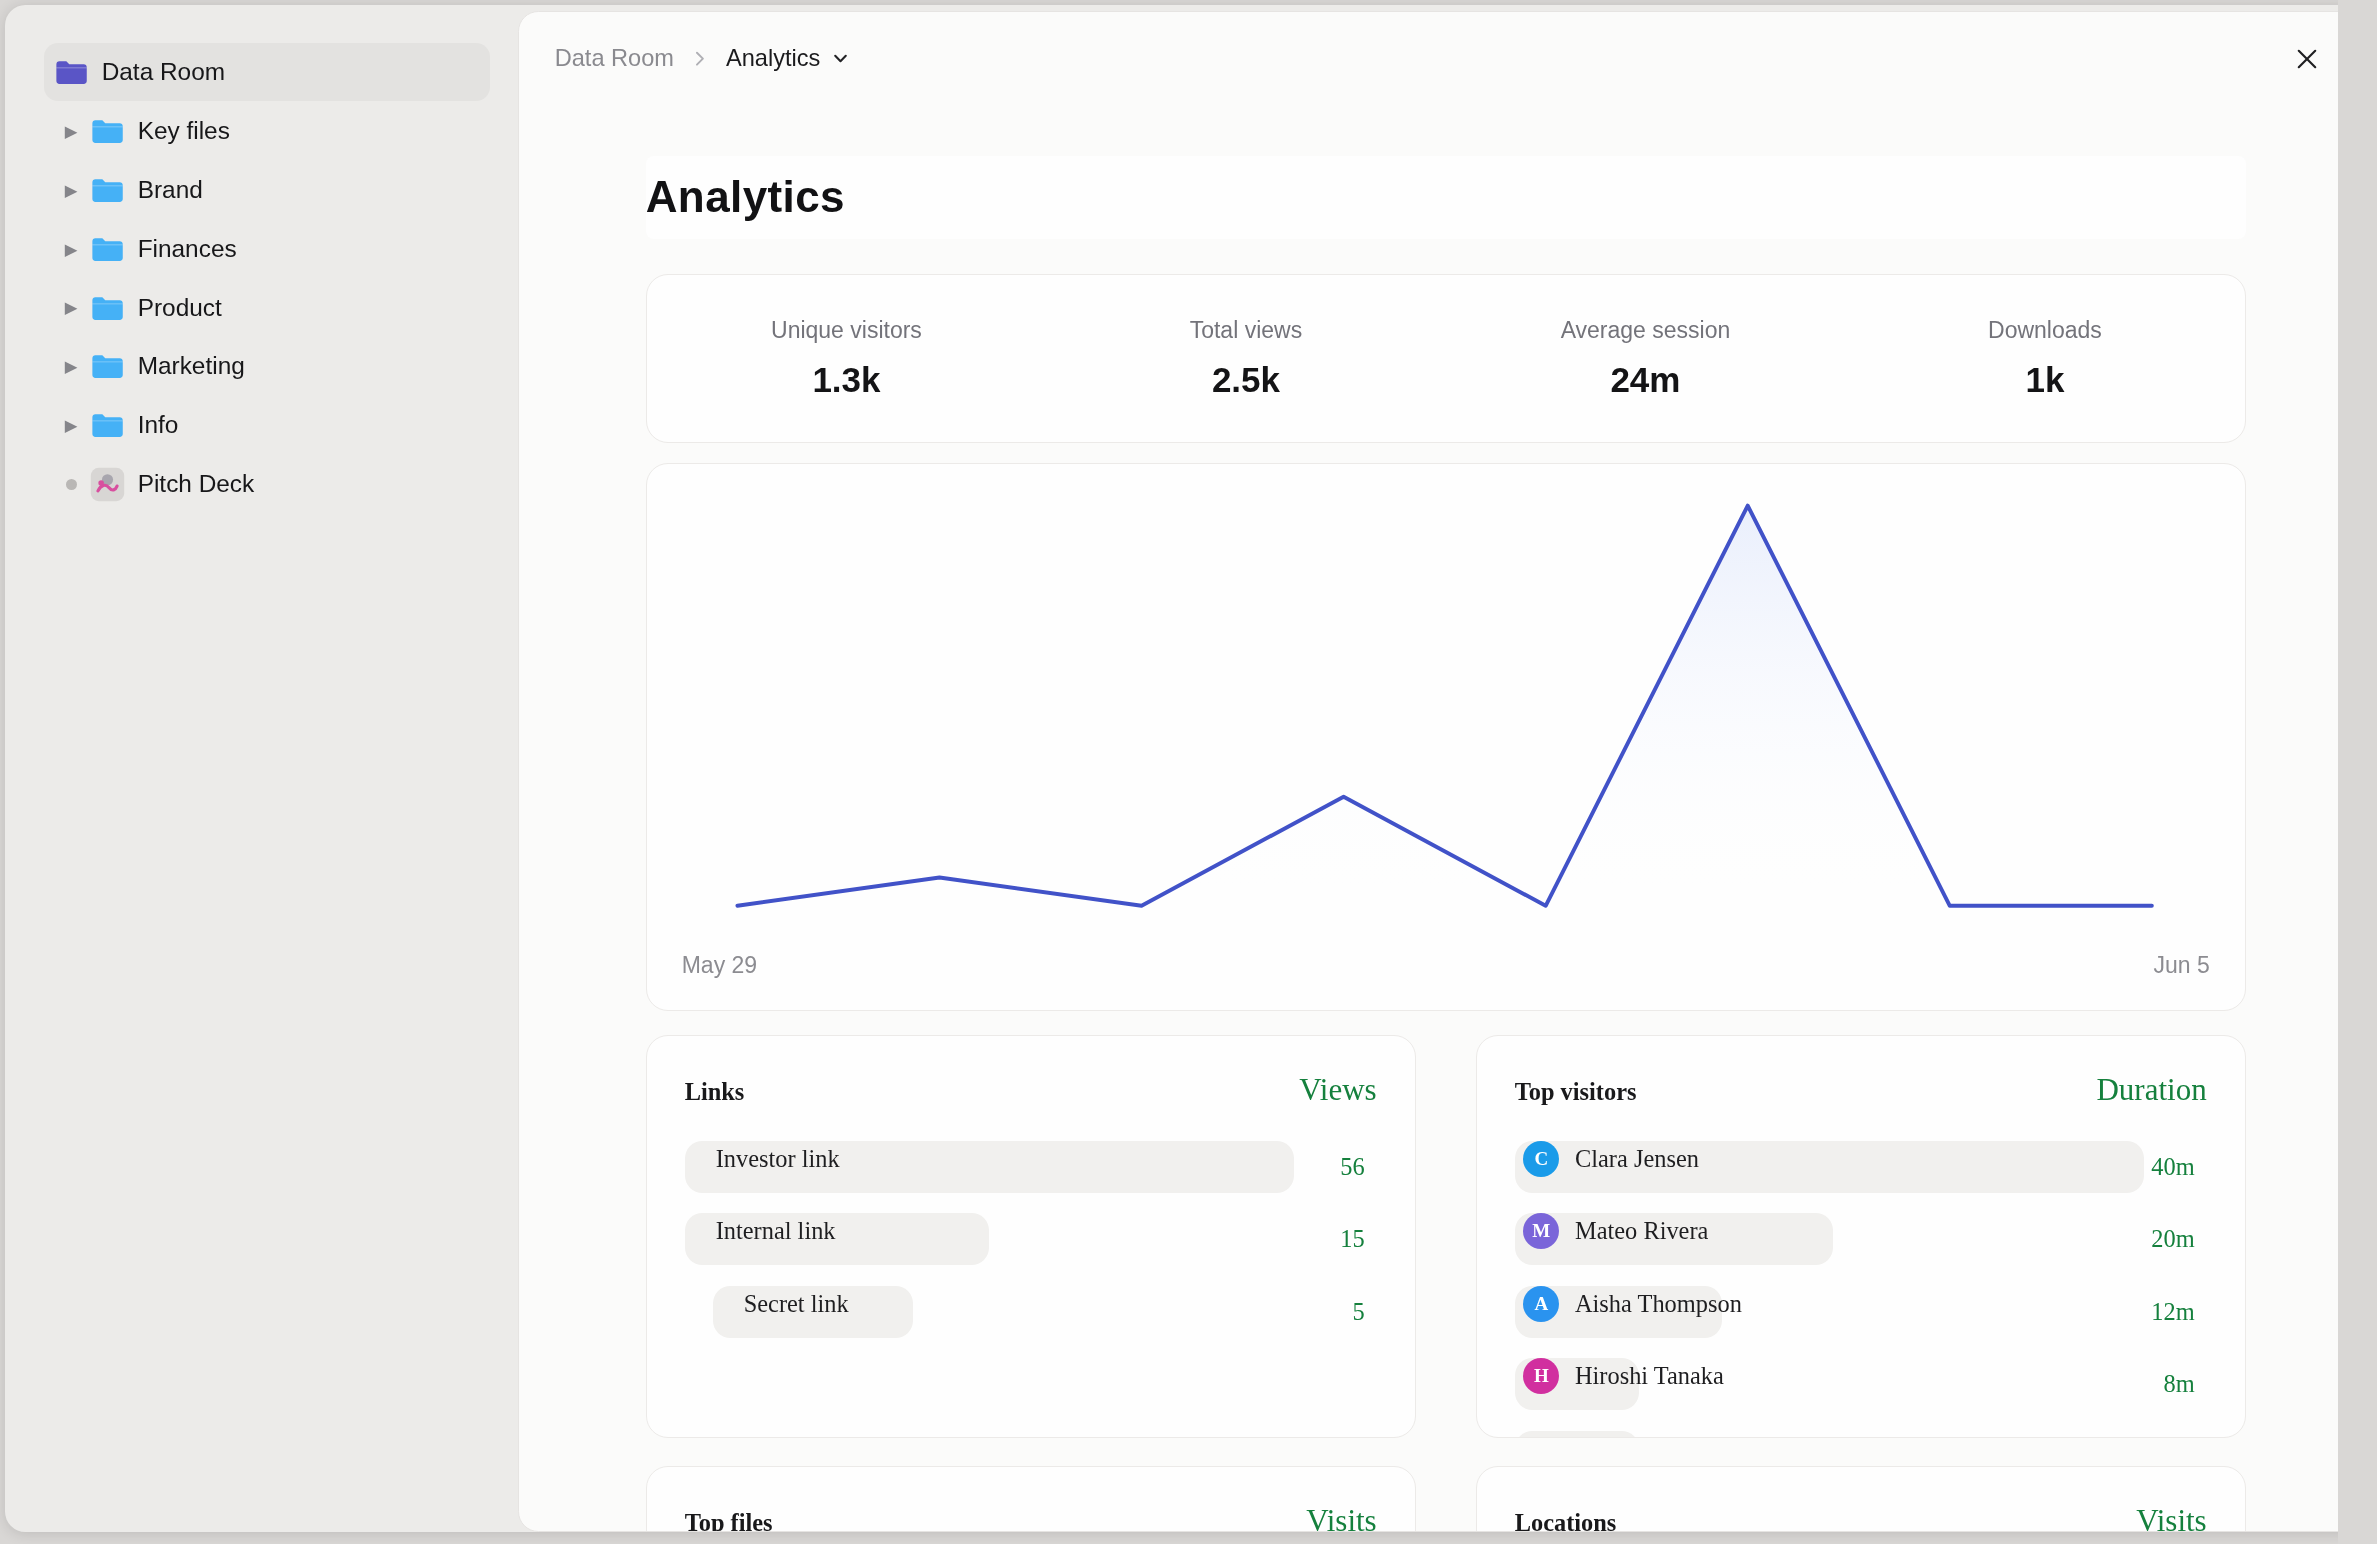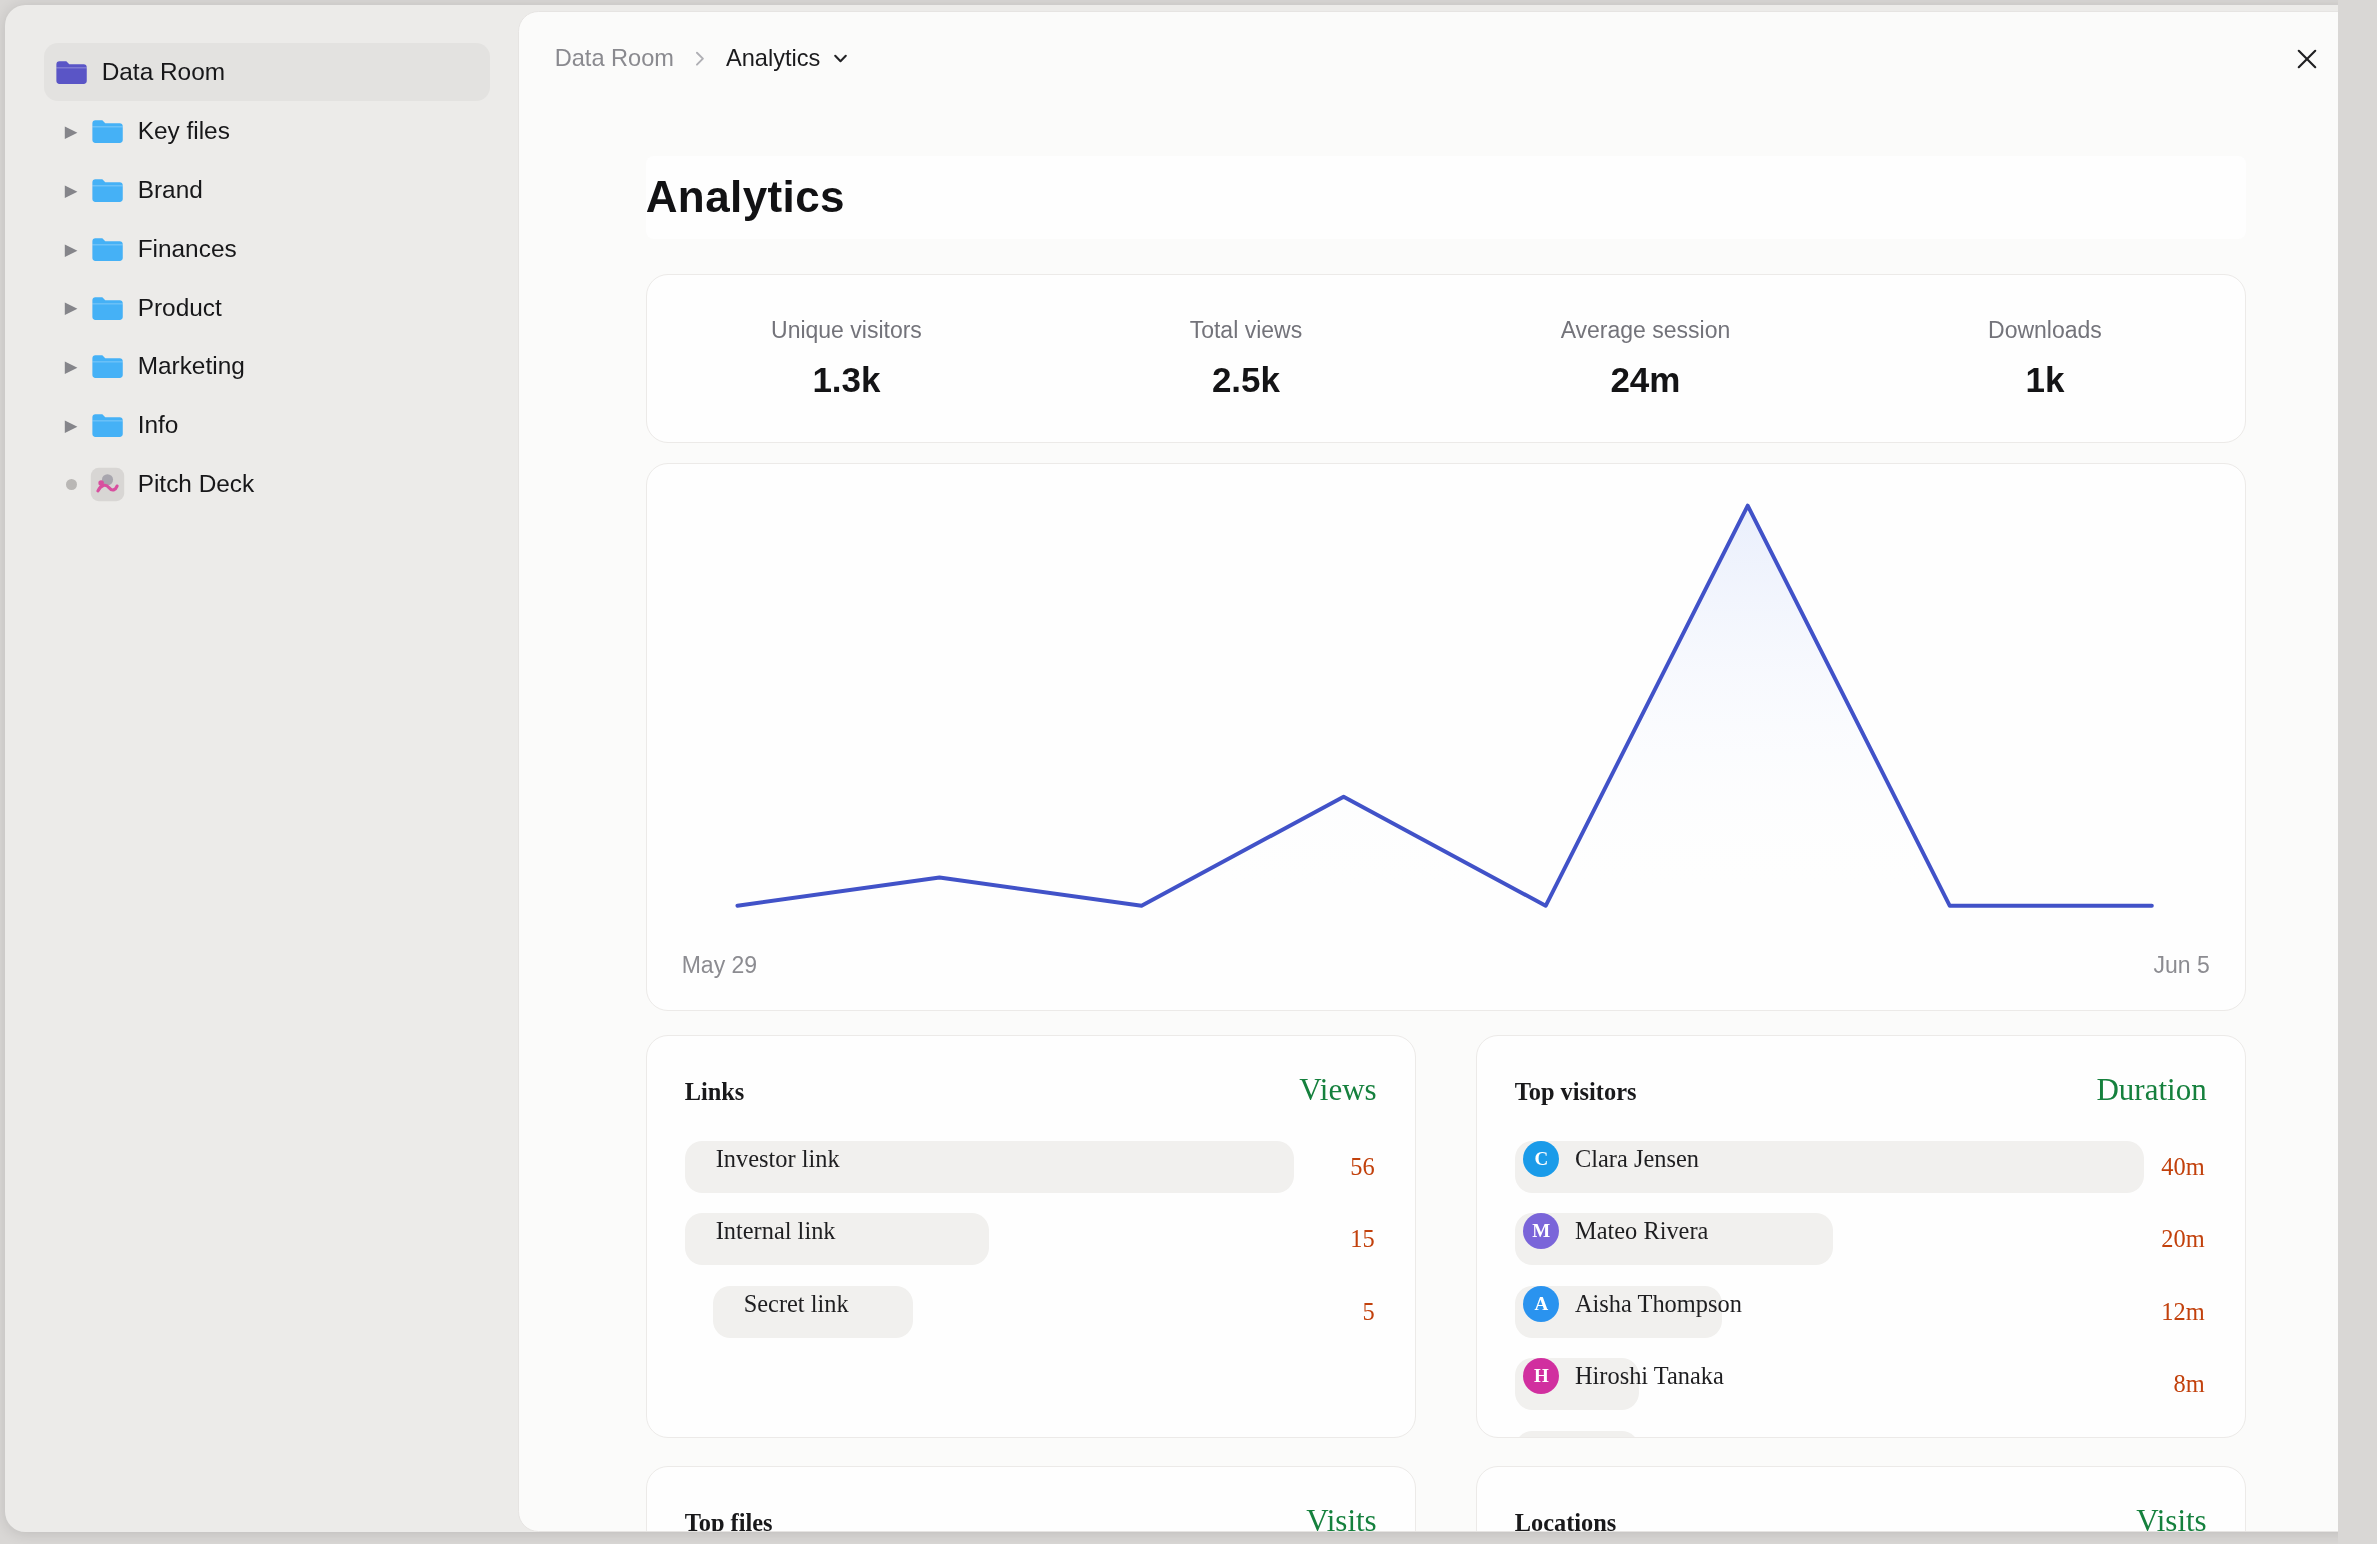--- a/index.html
+++ b/index.html
@@ -52,22 +52,22 @@
   .card-head{display:flex;justify-content:space-between;align-items:baseline;}
   .card-title{font-size:24.4px;font-weight:700;color:#19191b;}
   .card-valhead{font-size:31px;color:#15803d;}
   .rows{margin-top:33px;}
   .row{position:relative;height:52px;margin-bottom:20.4px;}
   .pill{height:52px;background:#f1f0ee;border-radius:17.3px;display:flex;align-items:center;
         padding:0 19px 16px 31px;font-size:24.4px;color:#1e1e20;white-space:nowrap;}
   .pill.with-avatar{padding-left:8.6px;}
   .avatar{width:36px;height:36px;border-radius:50%;color:#fff;font-size:19px;font-weight:700;
           display:flex;align-items:center;justify-content:center;margin-right:15.7px;flex:0 0 36px;}
-  .row-value{position:absolute;right:2px;top:0;height:52px;display:flex;align-items:center;
-             font-size:24.4px;color:#c2410c;}
+  .row-value{position:absolute;right:12px;top:0;height:52px;display:flex;align-items:center;
+             font-size:24.4px;color:#15803d;}
   
   .grid2.bottom{margin-top:28px;}
   .grid2.bottom .card{height:189px;}
   svg{display:block;}
 </style>
 </head>
 <body>
 
 <div class="stage">
   <div class="window">

